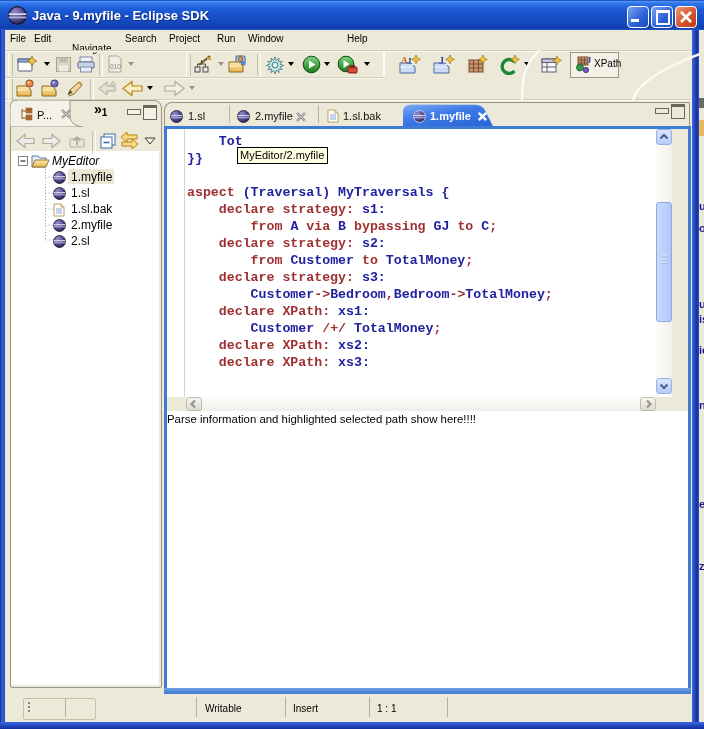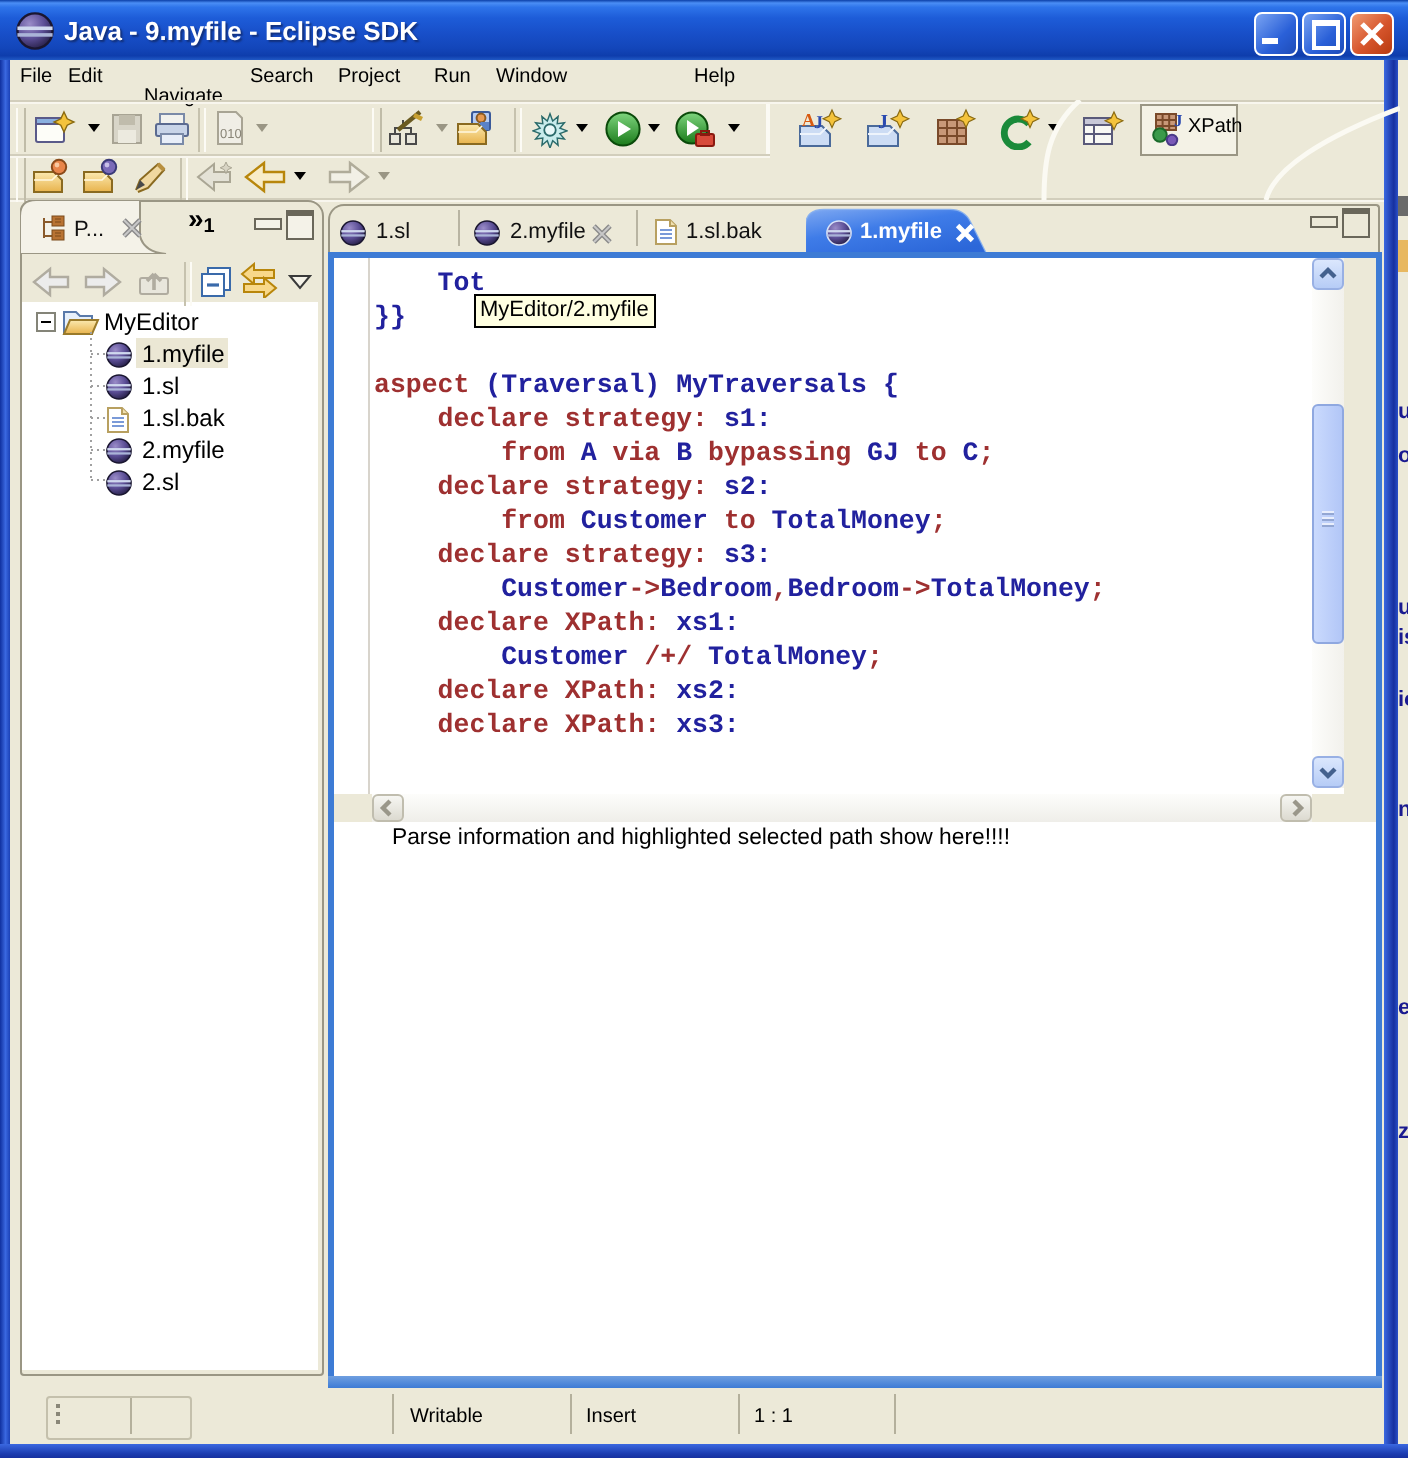--- a/index.html
+++ b/index.html
@@ -346,21 +346,21 @@
         <rect x="0.5" y="0.5" width="9" height="9" fill="#fff" stroke="#848478"></rect>
         <path d="M2.5 5 h5" stroke="#000"></path>
       </svg>
     </div>
 <div class="abs" style="left:31px;top:153px;">
       <svg width="19" height="15" viewBox="0 0 19 15">
 <path d="M1 3 h6 l2 2 h6 v9 h-14 z" fill="#e8f0fa" stroke="#5a7aaa"></path>
         <path d="M4 7 h14 l-3 7 h-14 z" fill="url(#fold)" stroke="#9a7a2a"></path>
       </svg>
     </div>
-<div class="abs" style="left:52px;top:154px;font-size:12px;">MyEditor</div>
+<div class="abs" style="left:52px;top:154px;font-size:12px;font-style:italic;">MyEditor</div>
 <div class="abs" style="left:68px;top:169px;width:46px;height:15px;background:#ebe7d4;"></div>
 <svg class="abs" style="left:45px;top:166px;" width="10" height="78" viewBox="0 0 10 78">
       <g stroke="#a0a0a0" stroke-dasharray="1,2">
         <path d="M0.5 0 V74"></path>
         <path d="M0.5 11 h8"></path>
         <path d="M0.5 27 h8"></path>
         <path d="M0.5 43 h8"></path>
         <path d="M0.5 59 h8"></path>
         <path d="M0.5 74 h8"></path>
       </g>
@@ -529,21 +529,21 @@
         <path d="M8 2.5 L4.5 6 L8 9.5" fill="none" stroke="#9a978a" stroke-width="2.2"></path>
       </svg>
     </div>
 <div class="abs" style="left:640px;top:397px;width:16px;height:14px;background:linear-gradient(180deg,#f6f6f2,#dcdad0);border:1px solid #c0bdae;border-radius:3px;box-sizing:border-box;">
       <svg width="14" height="12" viewBox="0 0 14 12">
         <path d="M6 2.5 L9.5 6 L6 9.5" fill="none" stroke="#9a978a" stroke-width="2.2"></path>
       </svg>
     </div>
 
 <div class="abs" style="left:167px;top:411px;width:521px;height:277px;background:#fff;"></div>
-<div class="abs" style="left:167px;top:413px;font-size:11.4px;color:#000;padding-left:29px;">Parse information and highlighted selected path show here!!!!</div>
+<div class="abs" style="left:167px;top:413px;font-size:11.4px;color:#000;">Parse information and highlighted selected path show here!!!!</div>
 
 <div class="abs" style="left:23px;top:698px;width:71px;height:20px;border:1px solid #c4c0ac;border-radius:2px;"></div>
 <div class="abs" style="left:65px;top:699px;width:1px;height:18px;background:#b4b09c;"></div>
 <div class="abs" style="left:28px;top:702px;width:2px;height:12px;background:repeating-linear-gradient(180deg,#8a8778 0 2px,#ece9d8 2px 4px);"></div>
 <div class="abs" style="left:196px;top:697px;width:1px;height:20px;background:#b4b09c;"></div>
 <div class="abs" style="left:285px;top:697px;width:1px;height:20px;background:#b4b09c;"></div>
 <div class="abs" style="left:369px;top:697px;width:1px;height:20px;background:#b4b09c;"></div>
 <div class="abs" style="left:447px;top:697px;width:1px;height:20px;background:#b4b09c;"></div>
 <div class="abs ui" style="left:205px;top:703px;">Writable</div>
 <div class="abs ui" style="left:293px;top:703px;">Insert</div>

